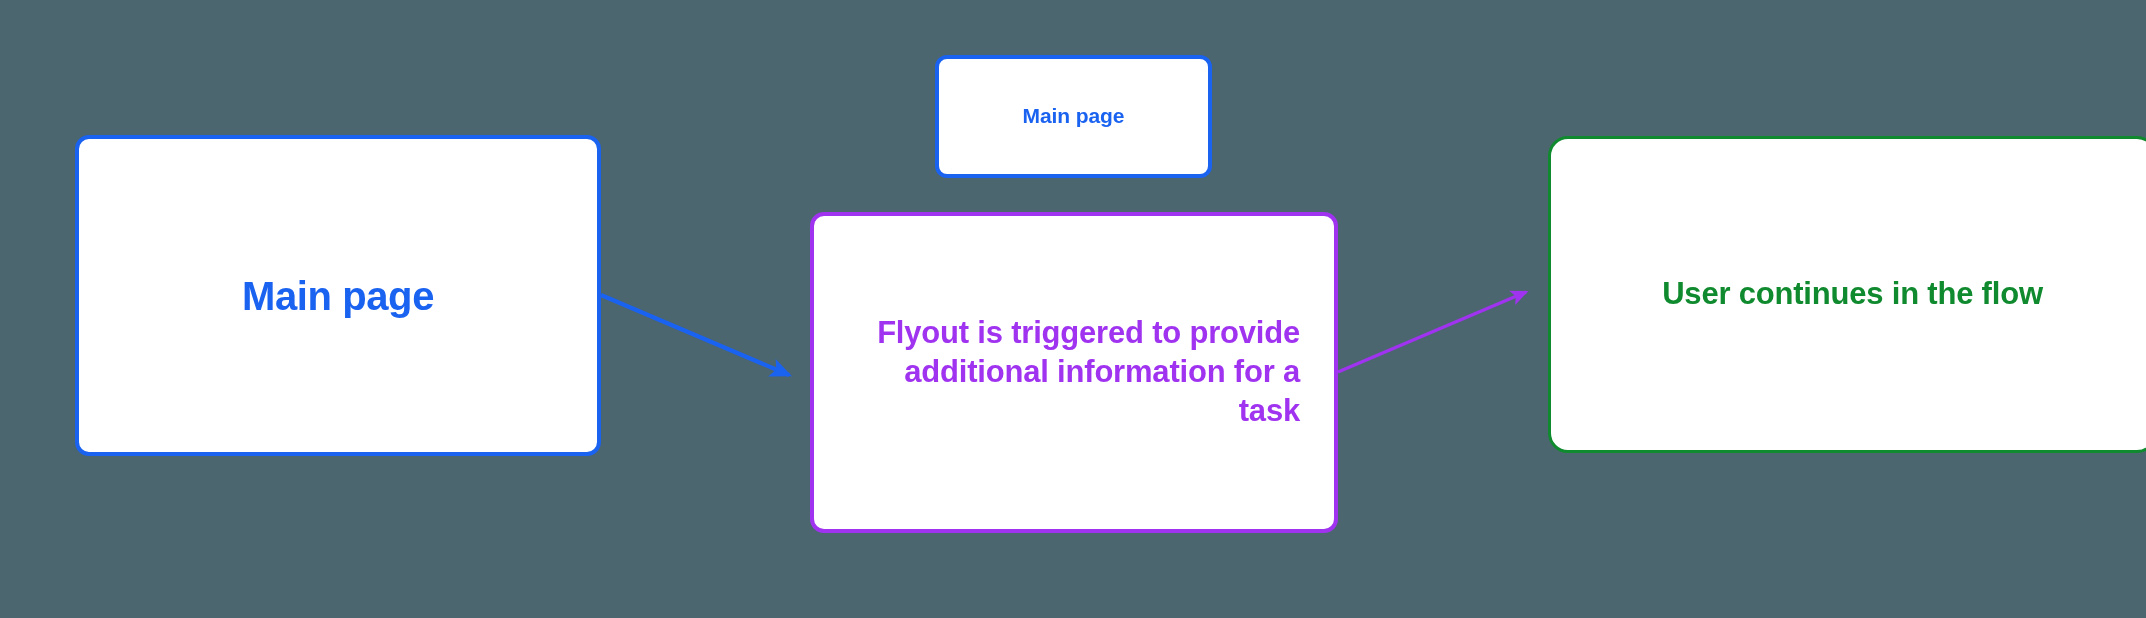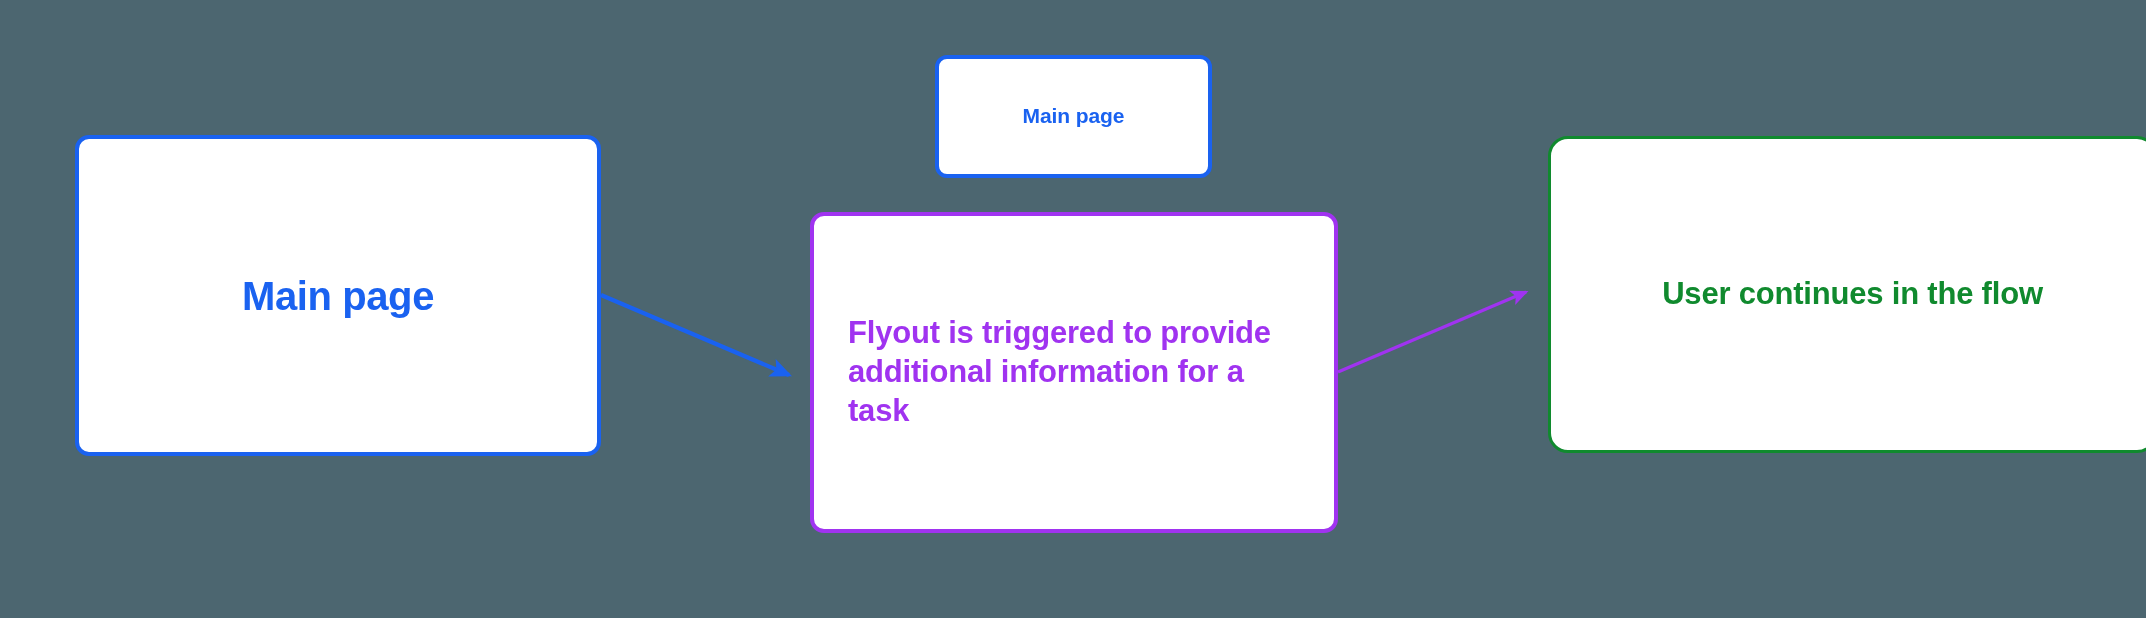--- a/index.html
+++ b/index.html
@@ -18,21 +18,21 @@
     width: 2146px;
     height: 618px;
   }
   .node {
     position: absolute;
     background: #ffffff;
     box-sizing: border-box;
     display: flex;
     align-items: center;
     justify-content: center;
-    text-align: left;
+    text-align: right;
     font-weight: bold;
     line-height: 1.25;
   }
 
   
   #node-main-page-large {
     left: 75px;
     top: 135px;
     width: 526px;
     height: 321px;

